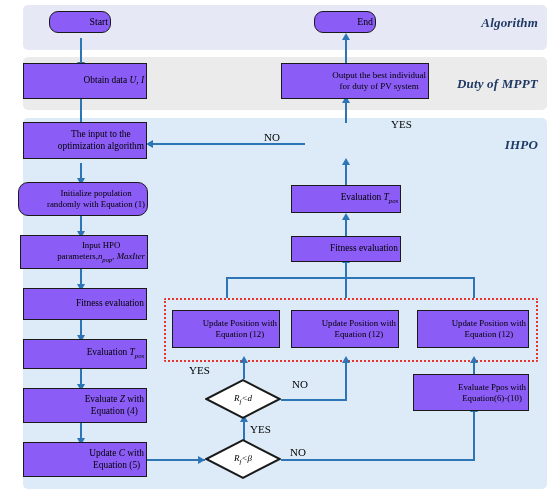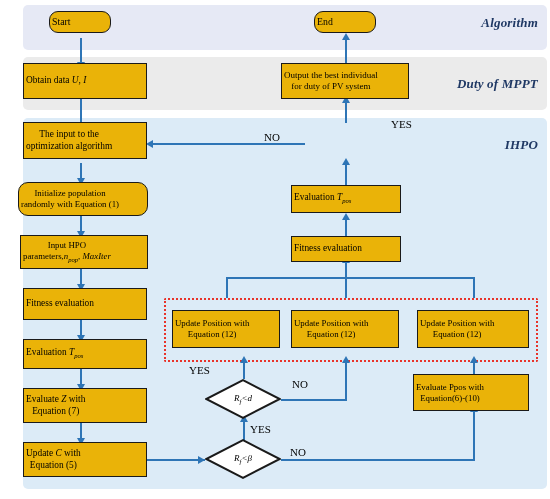--- a/index.html
+++ b/index.html
@@ -28,25 +28,25 @@
     font-weight: bold;
     color: #1f3864;
     font-size: 13px;
     letter-spacing: 0.2px;
     white-space: nowrap;
   }
   
   .node {
     position: absolute;
     box-sizing: border-box;
-    background: #eab308;
+    background: #8b5cf6;
     border: 1.6px solid #1a1a1a;
     display: flex;
     align-items: center;
-    justify-content: flex-start;
+    justify-content: flex-end;
     text-align: center;
     font-size: 9.4px;
     color: #000000;
     line-height: 1.25;
     padding: 1px 2px;
     z-index: 5;
   }
   .node.terminator {
     border-radius: 9px;
     font-size: 9.8px;
@@ -217,21 +217,21 @@
   </div>
 
   <div class="node terminator" style="left:314px; top:11px; width:62px; height:22px;">
     <span>End</span>
   </div>
 
   <div class="node" style="left:23px; top:63px; width:124px; height:36px;">
     <span>Obtain data <span class="it">U</span>, <span class="it">I</span></span>
   </div>
 
-  <div class="node" style="left:281px; top:63px; width:128px; height:36px; font-size:9px;">
+  <div class="node" style="left:281px; top:63px; width:148px; height:36px; font-size:9px;">
     <span>
       <span>Output the best individual</span>
       <span class="line2">for duty of PV system</span>
     </span>
   </div>
 
   <div class="node" style="left:23px; top:122px; width:124px; height:37px;">
     <span>
       <span>The input to the</span>
       <span class="line2">optimization algorithm</span>
@@ -256,21 +256,21 @@
     <span>Fitness evaluation</span>
   </div>
 
   <div class="node" style="left:23px; top:339px; width:124px; height:30px;">
     <span>Evaluation <span class="it">T</span><span class="sub">pos</span></span>
   </div>
 
   <div class="node" style="left:23px; top:388px; width:124px; height:35px;">
     <span>
       <span>Evaluate <span class="it">Z</span> with</span>
-      <span class="line2">Equation (7)</span>
+      <span class="line2">Equation (4)</span>
     </span>
   </div>
 
   <div class="node" style="left:23px; top:442px; width:124px; height:35px;">
     <span>
       <span>Update <span class="it">C</span> with</span>
       <span class="line2">Equation (5)</span>
     </span>
   </div>
 

